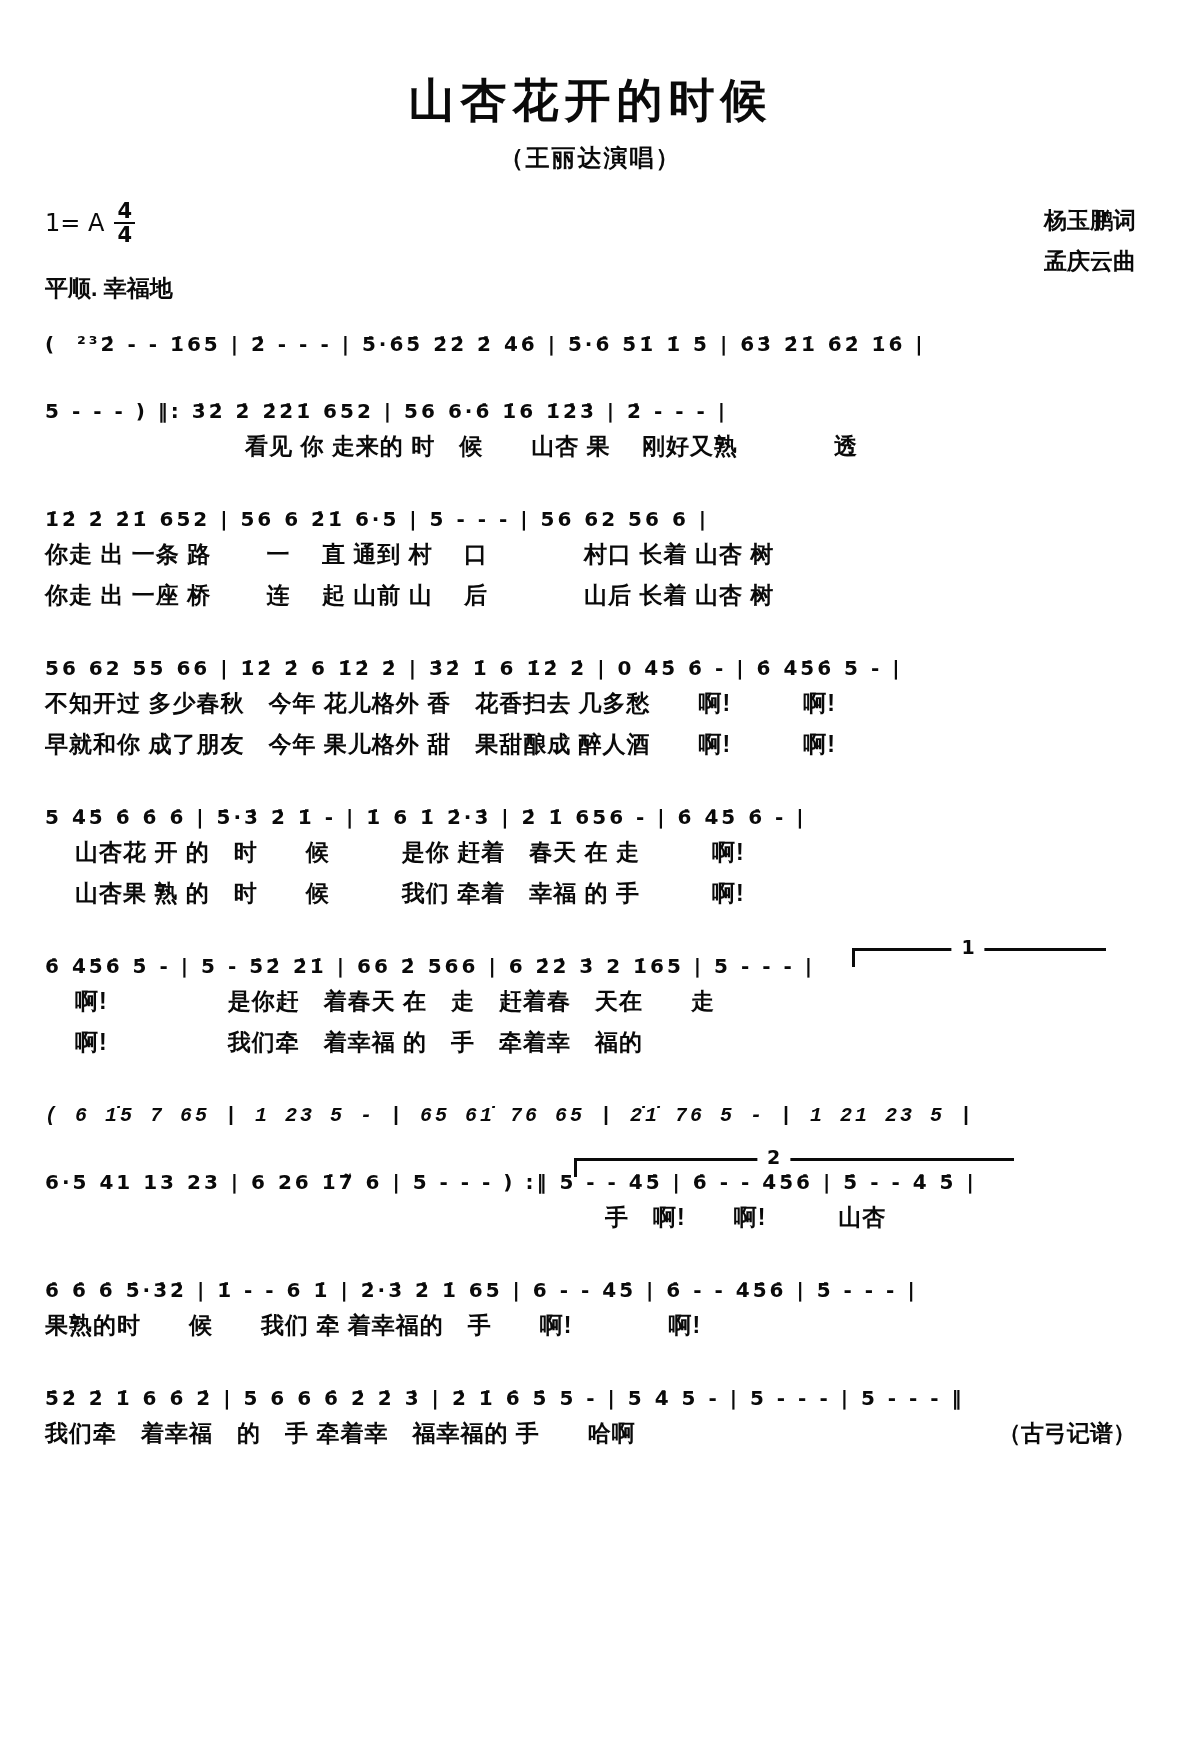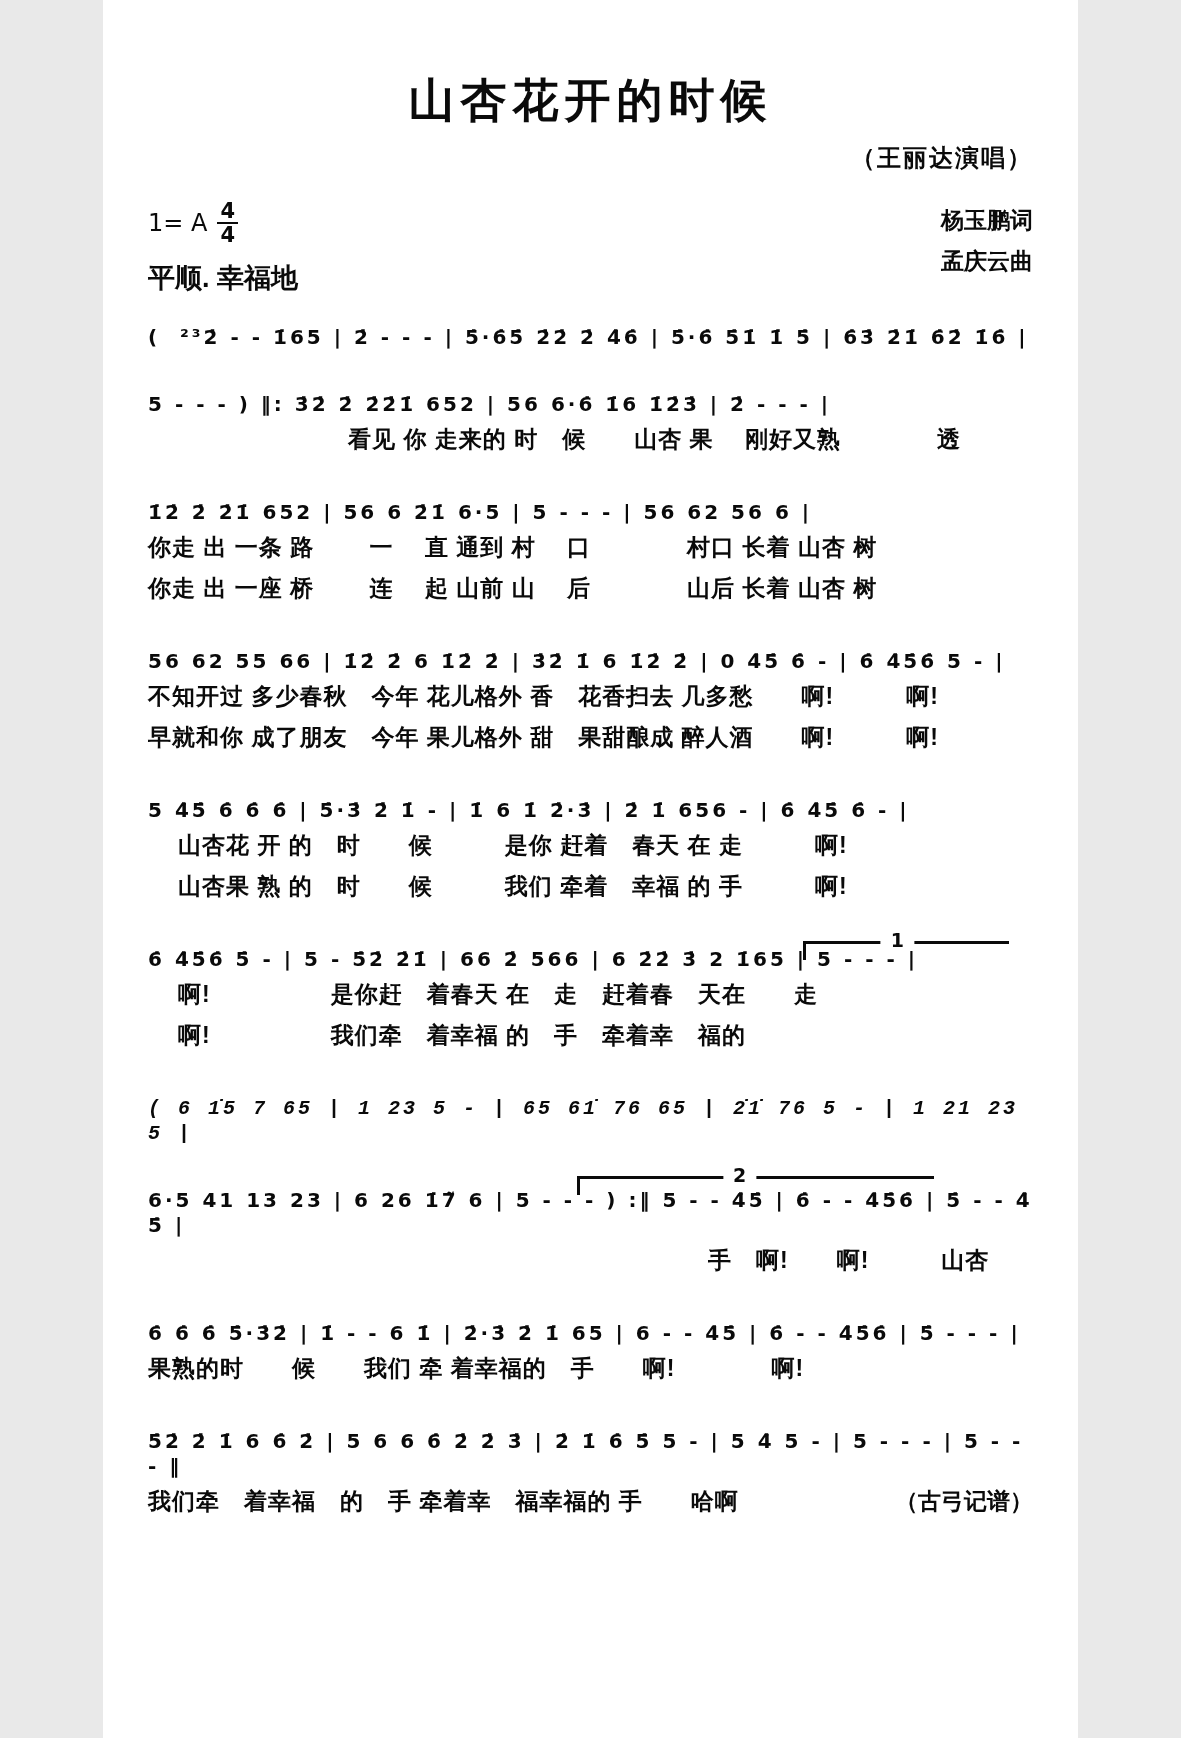--- a/index.html
+++ b/index.html
@@ -1,34 +1,34 @@
 <!DOCTYPE html>
 <html><head>
 <meta charset="utf-8">
 <style>
   html,body{margin:0;padding:0;background:#e9e9e9;}
   .page{
-    width:975px;height:1738px;margin:0 auto;background:#ffffff;color:#0a0a0a;
+    width:1181px;height:1738px;margin:0 auto;background:#ffffff;color:#0a0a0a;
     font-family:"Liberation Sans",sans-serif;box-sizing:border-box;
     padding:70px 45px 30px 45px;overflow:hidden;
   }
   .title{
     text-align:center;font-size:46px;font-weight:bold;letter-spacing:6px;
     font-family:"Liberation Sans",sans-serif;
   }
-  .subtitle{text-align:right;font-size:24px;font-weight:bold;margin-top:10px;letter-spacing:2px;}
+  .subtitle{text-align:center;font-size:24px;font-weight:bold;margin-top:10px;letter-spacing:2px;}
   .meta{display:flex;justify-content:space-between;align-items:flex-start;margin-top:26px;margin-bottom:26px;}
   .meta-left{font-size:24px;font-weight:bold;line-height:1.5;}
   .keyrow{display:flex;align-items:center;}
   .keysig{font-size:24px;font-weight:normal;font-family:"DejaVu Sans",sans-serif;}
   .meter{display:inline-flex;flex-direction:column;align-items:center;margin-left:10px;
          font-family:"DejaVu Sans",sans-serif;font-weight:bold;font-size:21px;line-height:1.05;}
   .meter .top{border-bottom:2px solid #0a0a0a;padding:0 3px;}
   .meter .bot{padding:0 3px;}
-  .tempo{font-size:27px;font-weight:bold;margin-top:12px;}
+  .tempo{font-size:23px;font-weight:bold;margin-top:25px;}
   .meta-right{text-align:right;font-size:23px;font-weight:bold;line-height:1.8;}
   .system{position:relative;margin-bottom:42px;}
   .notes{
     font-family:"DejaVu Sans",sans-serif;font-weight:bold;font-size:20px;
     letter-spacing:3px;white-space:pre-wrap;line-height:1.25;
   }
   .notes.italic{font-style:italic;font-family:Liberation Mono, monospace;}
   .lyric{
     font-size:23px;font-weight:bold;letter-spacing:1px;white-space:pre-wrap;
     line-height:37px;margin-top:4px;

